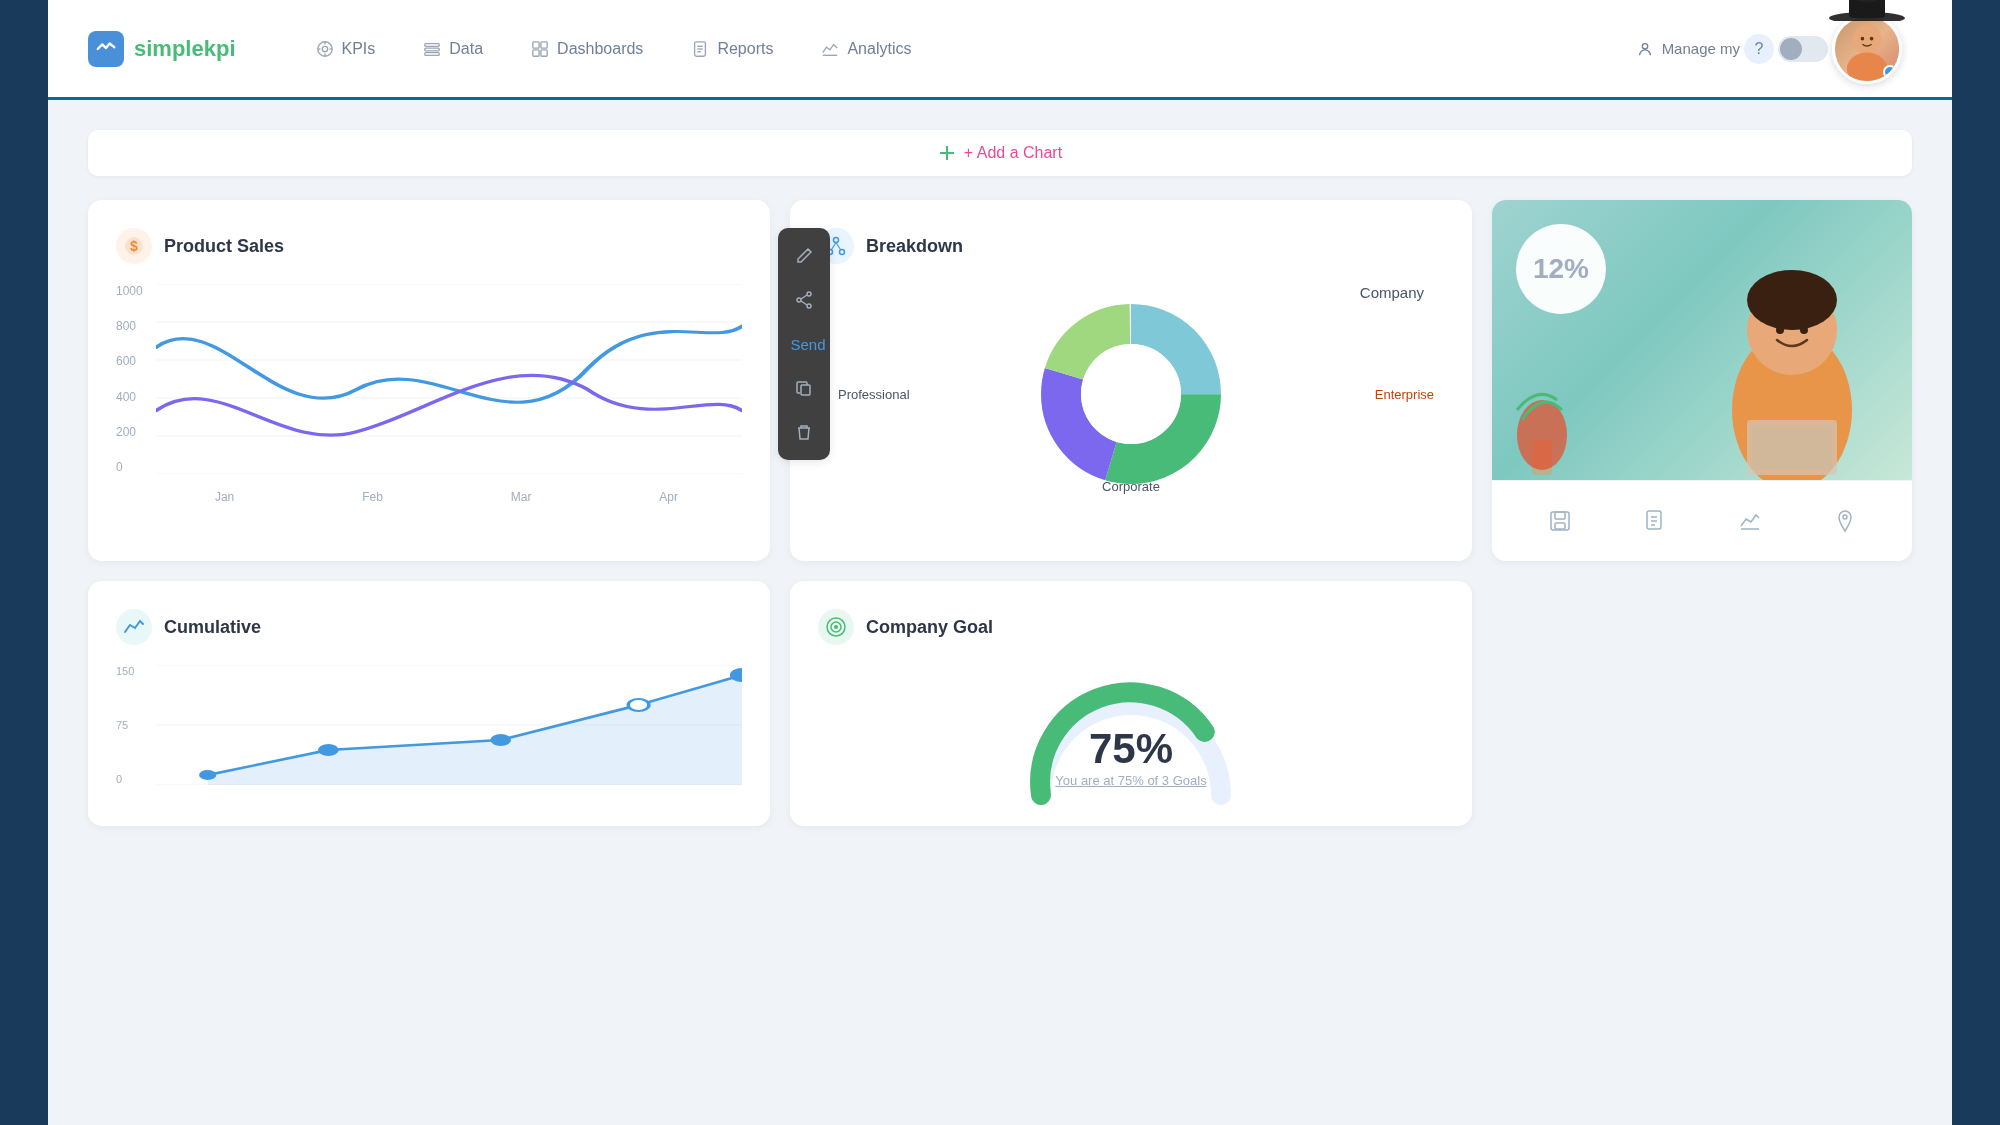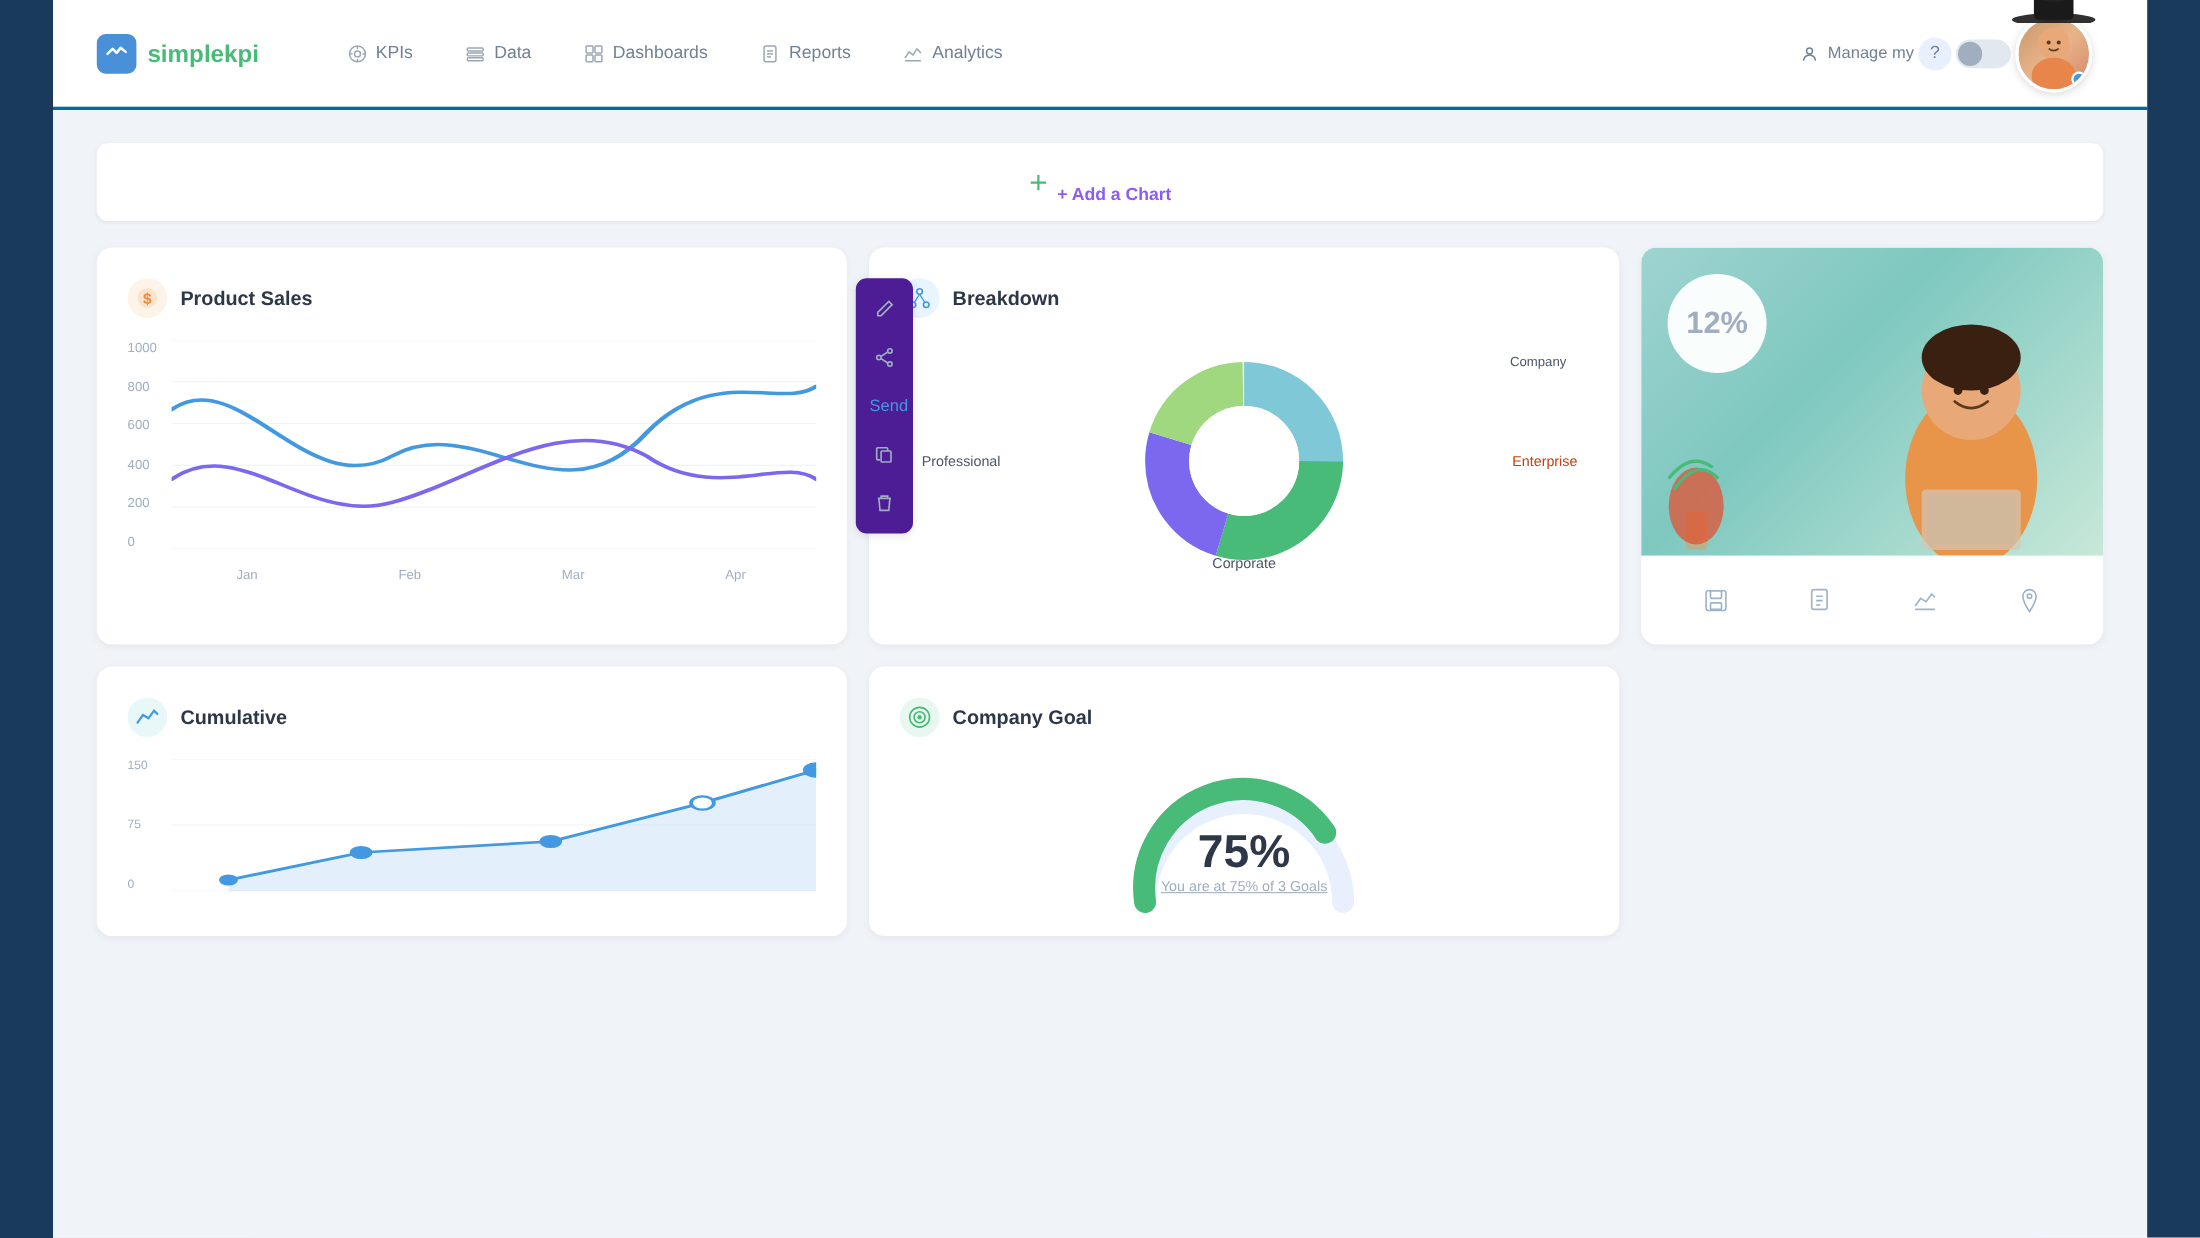--- a/index.html
+++ b/index.html
@@ -164,21 +164,21 @@
     .icon-teal { background: #e8f8f8; }
 
     
     .card-tools {
       position: absolute;
       right: -60px;
       top: 28px;
       display: flex;
       flex-direction: column;
       gap: 8px;
-      background: #4c1d95;
+      background: #404040;
       border-radius: 10px;
       padding: 10px 8px;
       box-shadow: 0 2px 8px rgba(0,0,0,0.1);
       z-index: 5;
     }
     .tool-btn {
       width: 36px; height: 36px;
       display: flex; align-items: center; justify-content: center;
       cursor: pointer; border-radius: 6px; color: #a0aec0;
     }
@@ -393,21 +393,21 @@
     </div>
   </div>
 
   <div class="content">
 
     <div class="add-chart-bar">
       <svg width="18" height="18" viewBox="0 0 18 18" fill="none" stroke="#48bb78" stroke-width="2">
         <line x1="9" y1="2" x2="9" y2="16"></line>
         <line x1="2" y1="9" x2="16" y2="9"></line>
       </svg>
-      <span style="color:#8b5cf6; font-weight:700;margin-top:25px;">+ Add a Chart</span>
+      <span style="color:#ec4899; font-weight:400;">+ Add a Chart</span>
     </div>
 
     <div class="dashboard-grid">
 
       <div class="card" style="position:relative;">
         <div class="card-title">
           <div class="card-icon icon-orange">
             <svg width="20" height="20" viewBox="0 0 20 20" fill="none">
               <circle cx="10" cy="10" r="9" fill="#ed8936" opacity="0.15"></circle>
               <text x="10" y="15" text-anchor="middle" font-size="14" fill="#ed8936" font-weight="bold">$</text>
@@ -491,21 +491,21 @@
               <circle cx="17" cy="17" r="2.5" stroke="#4299e1" stroke-width="1.5"></circle>
               <line x1="11" y1="7.5" x2="6.5" y2="14.5" stroke="#4299e1" stroke-width="1.2"></line>
               <line x1="11" y1="7.5" x2="15.5" y2="14.5" stroke="#4299e1" stroke-width="1.2"></line>
             </svg>
           </div>
           <span>Breakdown</span>
         </div>
 
         <div class="donut-container">
 
-          <div style="position:absolute; top:13px; right:20px; font-size:12px; color:#4a5568;">Company</div>
+          <div style="position:absolute; top:0; right:20px; font-size:15px; color:#4a5568;">Company</div>
           <div style="position:absolute; right:10px; top:50%; transform:translateY(-50%); font-size:13px; color:#c2410c;">Enterprise</div>
           <div style="position:absolute; bottom:10px; left:50%; transform:translateX(-50%); font-size:13px; color:#4a5568;">Corporate</div>
           <div style="position:absolute; left:20px; top:50%; transform:translateY(-50%); font-size:13px; color:#4a5568;">Professional</div>
 
           <svg width="200" height="200" viewBox="0 0 200 200">
 
             <circle cx="100" cy="100" r="70" fill="none" stroke="#7ec8d8" stroke-width="40" stroke-dasharray="110 330" stroke-dashoffset="0" transform="rotate(-90 100 100)"></circle>
             <circle cx="100" cy="100" r="70" fill="none" stroke="#48bb78" stroke-width="40" stroke-dasharray="130 310" stroke-dashoffset="-110" transform="rotate(-90 100 100)"></circle>
             <circle cx="100" cy="100" r="70" fill="none" stroke="#7b68ee" stroke-width="40" stroke-dasharray="110 330" stroke-dashoffset="-240" transform="rotate(-90 100 100)"></circle>
             <circle cx="100" cy="100" r="70" fill="none" stroke="#9fd87e" stroke-width="40" stroke-dasharray="88 352" stroke-dashoffset="-350" transform="rotate(-90 100 100)"></circle>

